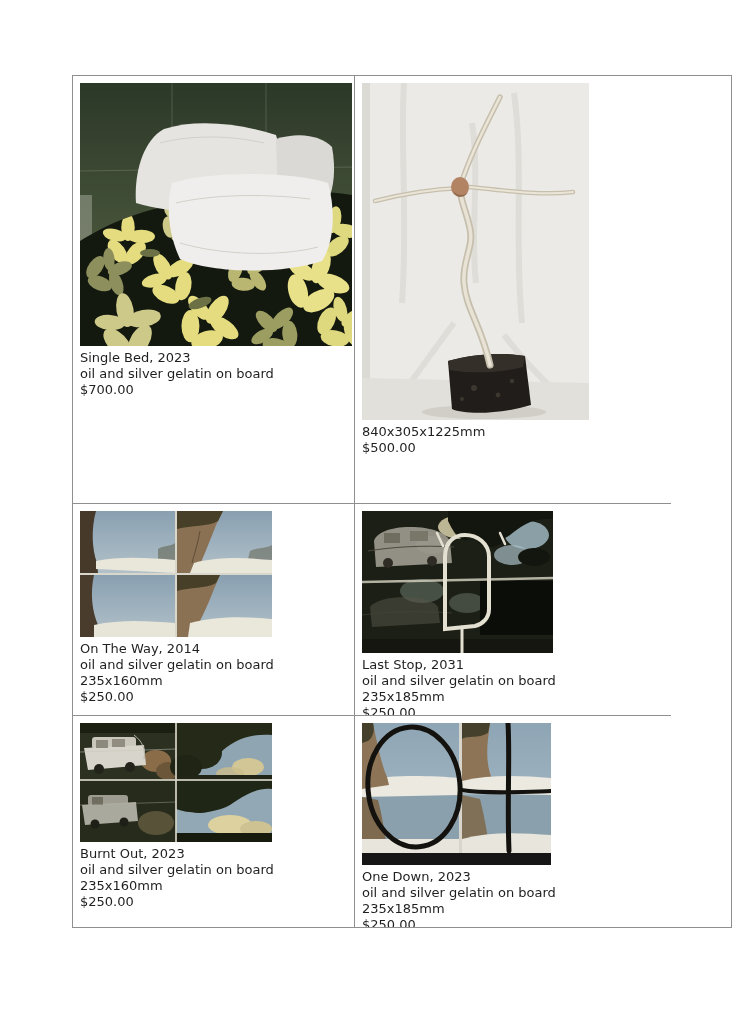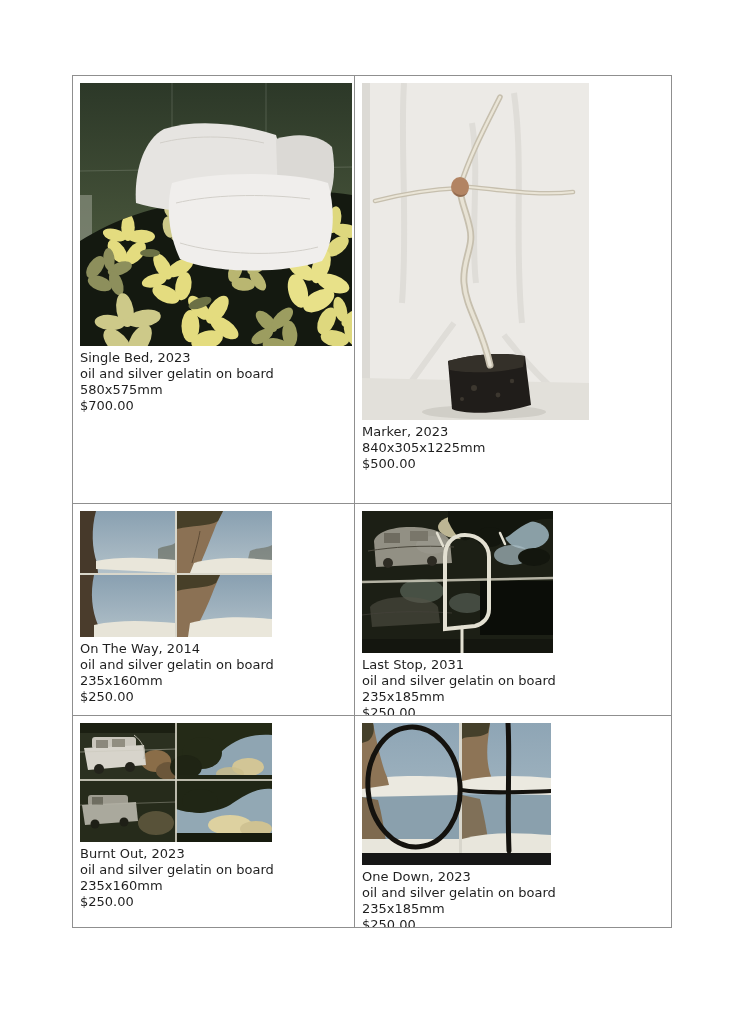--- a/index.html
+++ b/index.html
@@ -2,21 +2,21 @@
 <html><head>
 <meta charset="utf-8">
 <style>
   html,body{margin:0;padding:0;}
   body{
     width:734px;height:1024px;background:#ffffff;position:relative;
     font-family:"DejaVu Sans","Liberation Sans",sans-serif;
     color:#1f1f1f;overflow:hidden;
   }
   #catalog{
-    position:absolute;left:72px;top:75px;width:600px;height:853px;
+    position:absolute;left:72px;top:75px;width:660px;height:853px;
     display:grid;grid-template-columns:282px 316px;grid-template-rows:428px 212px 211px;
     border:1px solid #8f8f8f;box-sizing:border-box;
   }
   .cell{overflow:hidden;box-sizing:border-box;}
   .cell.c1{border-right:1px solid #8f8f8f;}
   .cell.r1,.cell.r2{border-bottom:1px solid #8f8f8f;}
   .art{display:block;margin:7px 0 4px 7px;}
   .caption{padding-left:7px;font-size:13px;line-height:16px;}
   .caption div{white-space:normal;padding-right:6px;}
 </style>
@@ -77,21 +77,20 @@
       <path d="M92,100 C130,88 212,88 248,100 C256,128 254,160 242,178 C200,192 130,190 100,176 C88,150 86,122 92,100 Z" fill="#f0eeec"></path>
       <g stroke="#cfccc6" fill="none" opacity="0.9">
         <path d="M100,160 C140,172 200,174 238,164"></path>
         <path d="M96,120 C130,112 180,110 230,116"></path>
         <path d="M80,60 C110,52 150,52 184,60"></path>
       </g>
     </svg>
     <div class="caption">
       <div>Single Bed, 2023</div>
       <div>oil and silver gelatin on board</div>
-      <div>580x575mm</div>
       <div>$700.00</div>
     </div>
   </div>
 
   <div class="cell c2 r1">
     <svg class="art" width="227" height="337" viewBox="0 0 227 337">
       <rect width="227" height="337" fill="#eceae6"></rect>
       <g stroke="#dcdad5" stroke-width="6" fill="none" opacity="0.8">
         <path d="M42,0 C38,60 46,140 40,220"></path>
         <path d="M152,10 C162,80 152,160 160,240"></path>
@@ -115,21 +114,20 @@
         <path d="M128,282 C120,244 104,226 102,200 C100,178 112,164 108,146 C104,126 98,118 98,104" stroke="#e8e3d5" stroke-width="3.5"></path>
         <path d="M98,104 C108,72 124,42 138,14" stroke="#c6bfae" stroke-width="5.5"></path>
         <path d="M98,104 C108,72 124,42 138,14" stroke="#eae5d7" stroke-width="2.5"></path>
         <path d="M13,118 C44,110 76,106 98,105 M98,103 C138,107 178,113 211,109" stroke="#c6bfae" stroke-width="4.5"></path>
         <path d="M13,118 C44,110 76,106 98,105 M98,103 C138,107 178,113 211,109" stroke="#eae5d7" stroke-width="2"></path>
       </g>
       <ellipse cx="98" cy="104" rx="9" ry="10" fill="#b28463"></ellipse>
       <path d="M91,108 C95,113 103,113 106,109 C103,116 93,115 91,108 Z" fill="#8f6a50"></path>
     </svg>
     <div class="caption">
-      <div>Marker, 2023</div>
       <div>840x305x1225mm</div>
       <div>$500.00</div>
     </div>
   </div>
 
   <div class="cell c1 r2">
     <svg class="art" width="192" height="126" viewBox="0 0 192 126">
       <defs>
         <linearGradient id="sky1" x1="0" y1="0" x2="0" y2="1">
           <stop offset="0" stop-color="#89a0b1"></stop>

